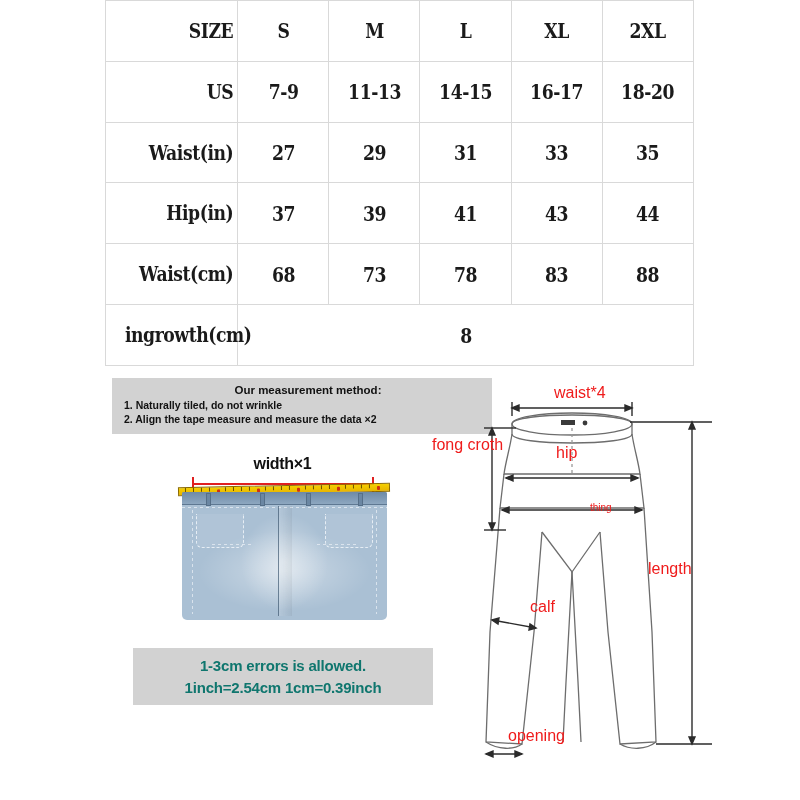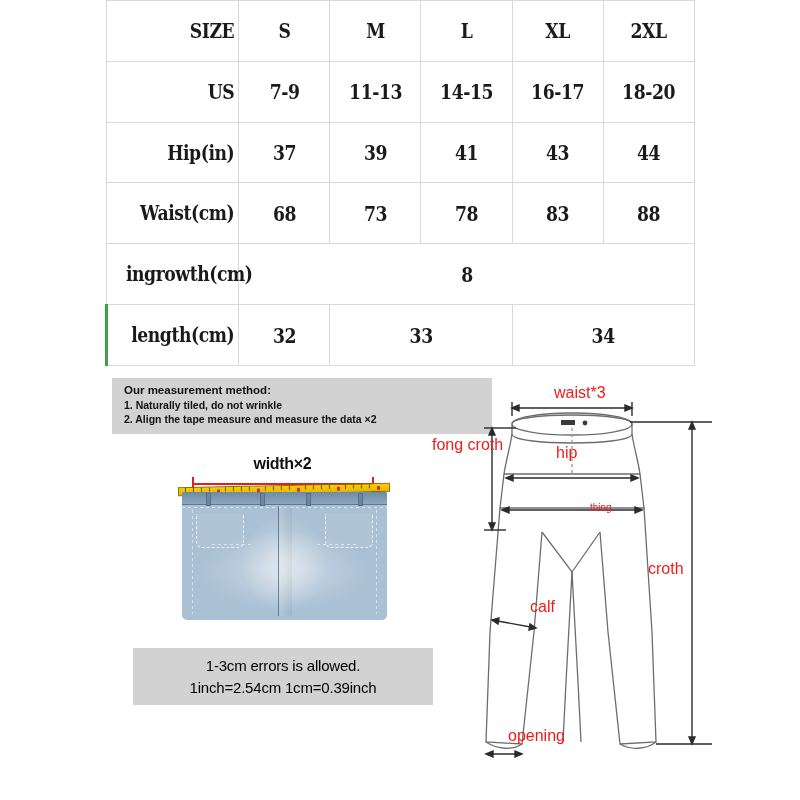--- a/index.html
+++ b/index.html
@@ -42,21 +42,21 @@
   table.size-table tr.row-length td.lbl { border-left: 3px solid #3ea33e; }
   col.c-label { width: 132px; }
   col.c-size  { width: 91.2px; }
 
   
   #method-box {
     position: absolute; left: 112px; top: 378px; width: 380px; height: 56px;
     background: #d2d2d2;
     padding: 6px 0 0 12px;
   }
-  #method-title { font-size: 11.5px; font-weight: 700; color: #111; margin-bottom: 3px; }
+  #method-title { font-size: 11.5px; font-weight: 700; color: #111; margin-bottom: 3px; text-align: center; }
   .method-line { font-size: 10.5px; color: #111; line-height: 1.32; font-weight: bold; }
 
   
   #jeans-block { position: absolute; left: 170px; top: 455px; width: 225px; height: 165px; }
   #width-label {
     position: absolute; left: 0; top: 0; width: 225px; text-align: center;
     font-size: 16px; font-weight: 700; color: #111; letter-spacing: -0.3px;
   }
   
   #meas-bracket { position: absolute; left: 22px; top: 22px; width: 182px; height: 30px; }
@@ -129,21 +129,21 @@
     font-size: 25px; font-weight: 700; color: #e01b12; letter-spacing: -0.4px;
   }
 
   
   #note-box {
     position: absolute; left: 133px; top: 648px; width: 300px; height: 57px;
     background: #d2d2d2;
     display: flex; flex-direction: column;
     align-items: center; justify-content: center; gap: 5px;
   }
-  .note-line { font-size: 15px; color: #000000; letter-spacing: -0.2px; }
+  .note-line { font-size: 15px; color: #0f766e; letter-spacing: -0.2px; font-weight: bold; }
 
   
   #pants-diagram { position: absolute; left: 430px; top: 382px; width: 360px; height: 380px; }
   #pants-svg { position: absolute; left: 0; top: 0; }
   .dlabel {
     position: absolute; color: #ef1b1b; font-size: 15px;
     white-space: nowrap; font-family: "Liberation Sans", sans-serif;
   }
   #lb-waist   { left: 124px; top: 2px;   font-size: 16px; }
   #lb-croth   { left: 2px;   top: 54px;  font-size: 16px; }
@@ -179,57 +179,59 @@
         </tr>
         <tr>
           <td class="lbl">US</td>
           <td>7-9</td>
           <td>11-13</td>
           <td>14-15</td>
           <td>16-17</td>
           <td>18-20</td>
         </tr>
         <tr>
+          <td class="lbl">Waist(in)</td>
+          <td>27</td>
+          <td>29</td>
+          <td>31</td>
+          <td>33</td>
+          <td>35</td>
+        </tr>
+        <tr>
           <td class="lbl">Hip(in)</td>
           <td>37</td>
           <td>39</td>
           <td>41</td>
           <td>43</td>
           <td>44</td>
         </tr>
         <tr>
           <td class="lbl">Waist(cm)</td>
           <td>68</td>
           <td>73</td>
           <td>78</td>
           <td>83</td>
           <td>88</td>
         </tr>
         <tr>
           <td class="lbl">ingrowth(cm)</td>
           <td colspan="5">8</td>
         </tr>
-        <tr class="row-length">
-          <td class="lbl">length(cm)</td>
-          <td colspan="1">32</td>
-          <td colspan="2">33</td>
-          <td colspan="2">34</td>
-        </tr>
       </tbody>
     </table>
   </div>
 
   <div id="method-box">
     <div id="method-title">Our measurement method:</div>
     <div class="method-line">1. Naturally tiled, do not wrinkle</div>
     <div class="method-line">2. Align the tape measure and measure the data ×2</div>
   </div>
 
   <div id="jeans-block">
-    <div id="width-label">width×2</div>
+    <div id="width-label">width×1</div>
 
     <div id="meas-bracket">
       <div class="bk-line" id="bk-horiz"></div>
       <div class="bk-line" id="bk-left"></div>
       <div class="bk-line" id="bk-right"></div>
     </div>
 
     <div id="tape">
       <div class="ticks">
         <div class="t" style="left:6px"></div>
@@ -342,22 +344,22 @@
         <line x1="54" y1="148" x2="76" y2="148"></line>
 
         <line x1="262" y1="40" x2="262" y2="362"></line>
         <polygon points="262,40 259,47 265,47"></polygon>
         <polygon points="262,362 259,355 265,355"></polygon>
         <line x1="200" y1="40" x2="282" y2="40"></line>
         <line x1="226" y1="362" x2="282" y2="362"></line>
       </g>
     </svg>
 
-    <div class="dlabel" id="lb-waist">waist*3</div>
+    <div class="dlabel" id="lb-waist">waist*4</div>
     <div class="dlabel" id="lb-croth">fong croth</div>
     <div class="dlabel" id="lb-hip">hip</div>
     <div class="dlabel" id="lb-thing">thing</div>
-    <div class="dlabel" id="lb-length">croth</div>
+    <div class="dlabel" id="lb-length">length</div>
     <div class="dlabel" id="lb-calf">calf</div>
     <div class="dlabel" id="lb-opening">opening</div>
   </div>
 
 </div>
 
 </body></html>

